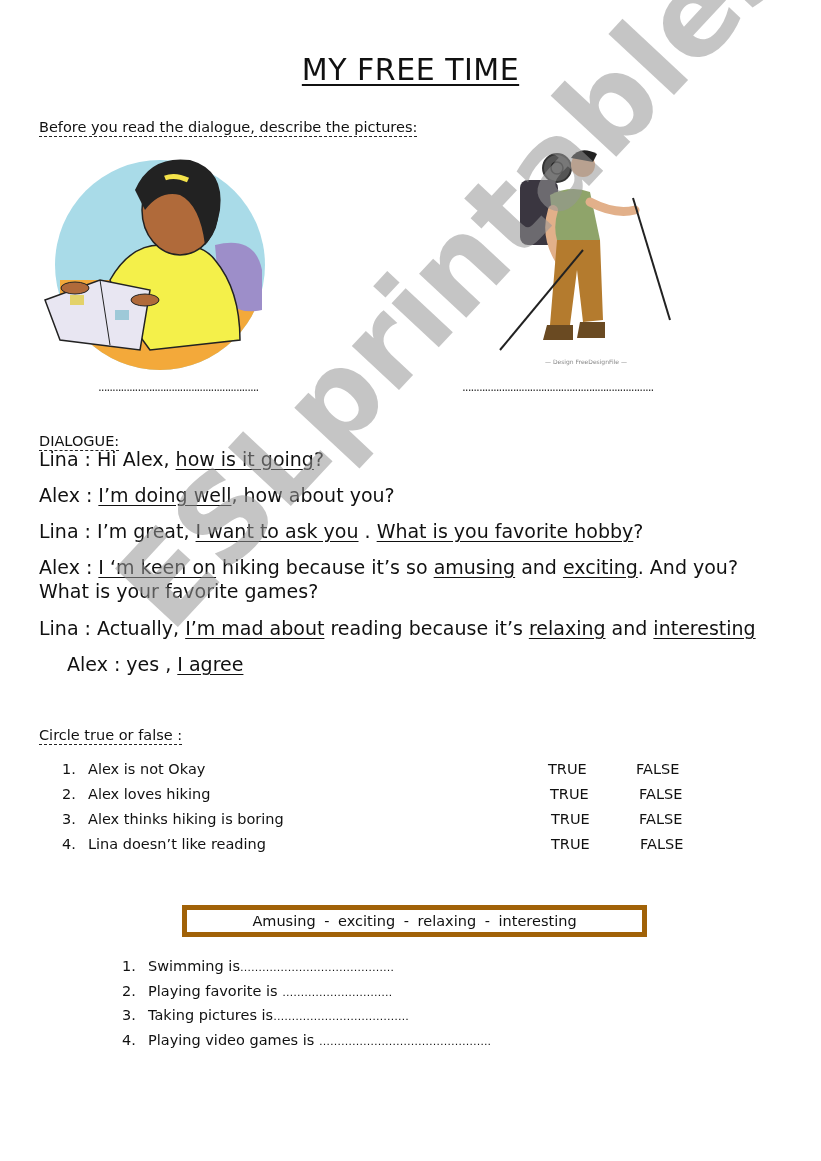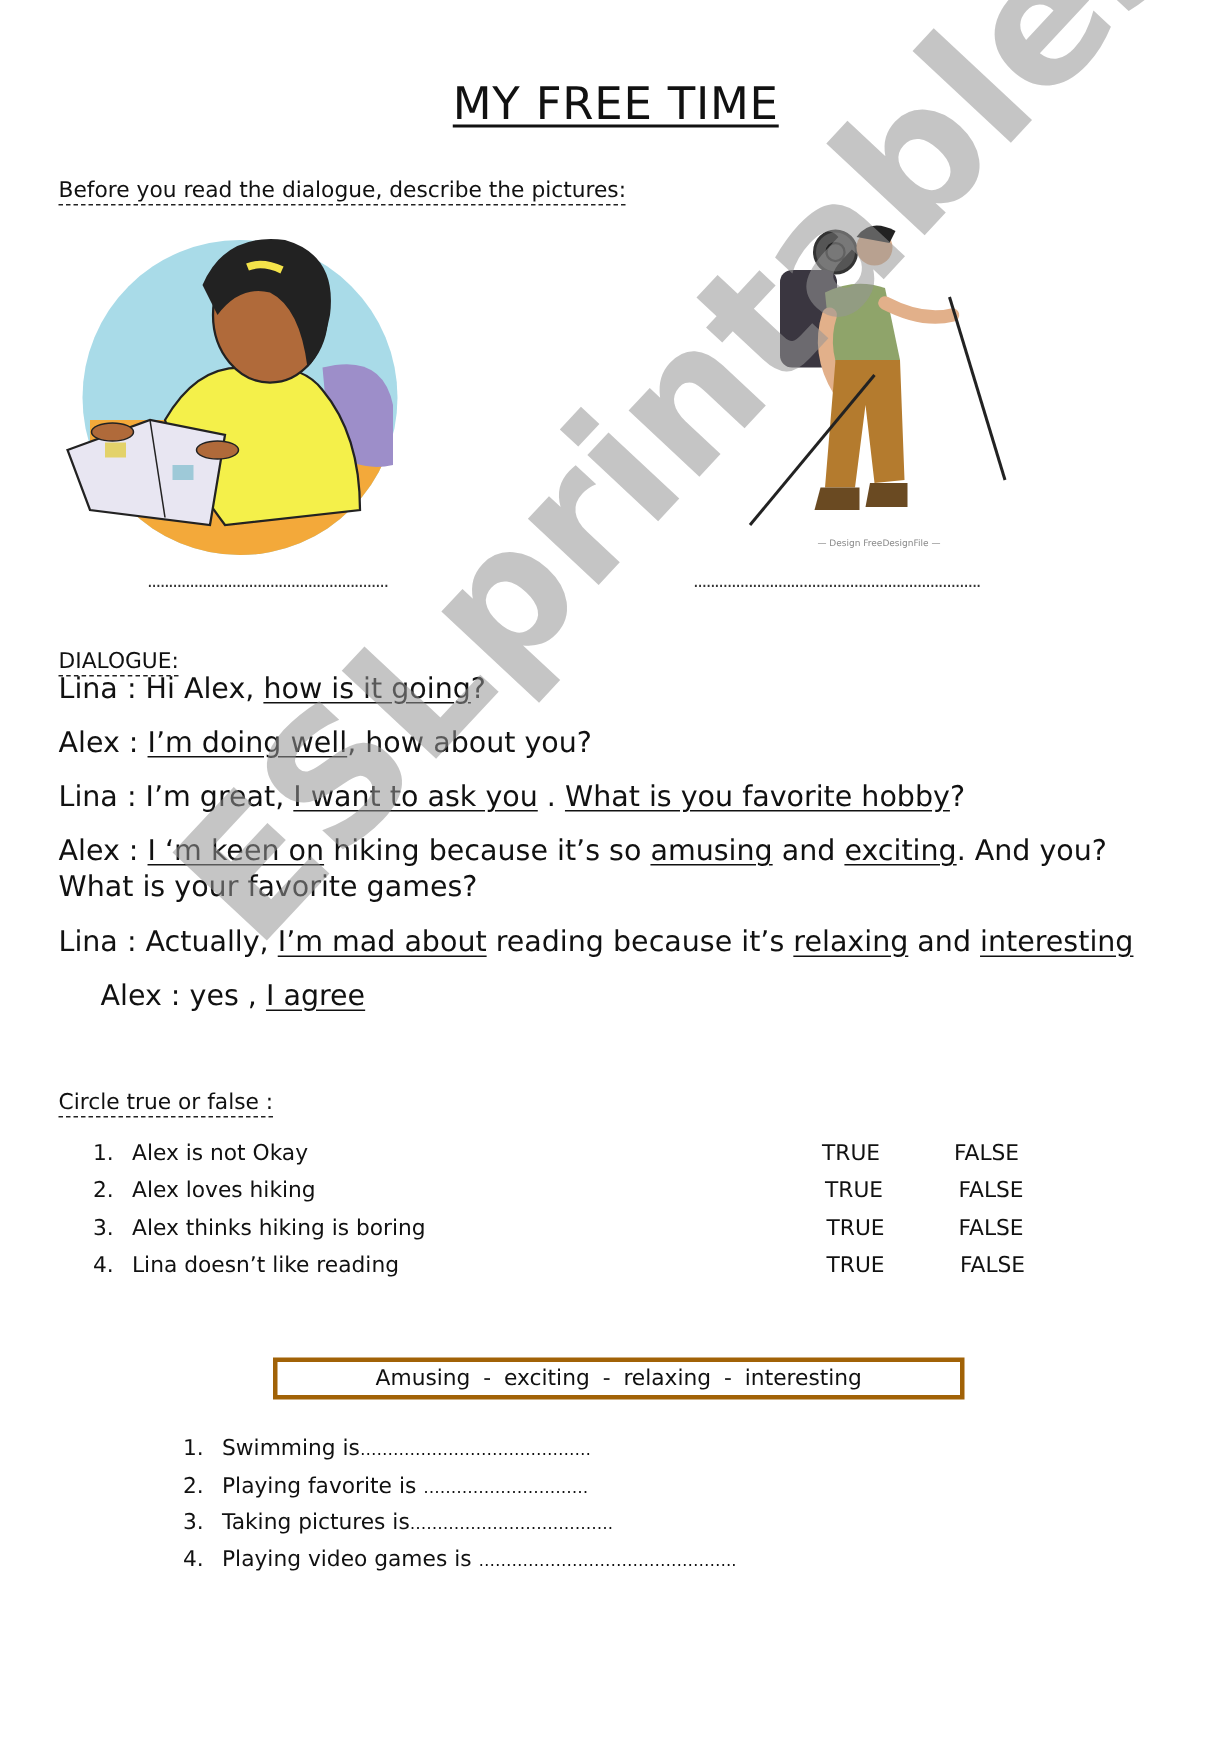--- a/index.html
+++ b/index.html
@@ -13,21 +13,21 @@
          border-bottom:1.5px dashed #222; padding-bottom:0; line-height:18px; }
   .line { position:absolute; left:39px; font-size:19px; line-height:20px; white-space:nowrap; }
   .u { text-decoration:underline; text-underline-offset:3px; }
   .dots { position:absolute; font-size:12px; letter-spacing:-1px; color:#333; white-space:nowrap; overflow:hidden; }
   .tf-row { position:absolute; left:62px; width:640px; font-size:14.5px; height:24px; }
   .tf-row .num { position:absolute; left:0; }
   .tf-row .stmt { position:absolute; left:26px; }
   .tf-row .t { position:absolute; left:486px; }
   .tf-row .f { position:absolute; left:574px; }
   .wordbox { position:absolute; left:182px; top:905px; width:455px; height:22px;
-             border:3px solid #a16207; font-size:14.5px; text-align:center; line-height:22px; word-spacing:4px; }
+             border:5px solid #a16207; font-size:14.5px; text-align:center; line-height:22px; word-spacing:4px; }
   .comp-row { position:absolute; left:122px; font-size:14.5px; height:24px; white-space:nowrap; }
   .comp-row .num { display:inline-block; width:26px; }
   .watermark { position:absolute; left:90px; top:560px; font-size:118px; font-weight:bold;
                color:rgba(150,150,150,0.55); transform:rotate(-47deg); transform-origin:left top;
                white-space:nowrap; pointer-events:none; font-family:"DejaVu Sans", sans-serif; }
   .pic { position:absolute; }
 </style>
 </head>
 <body>
 

